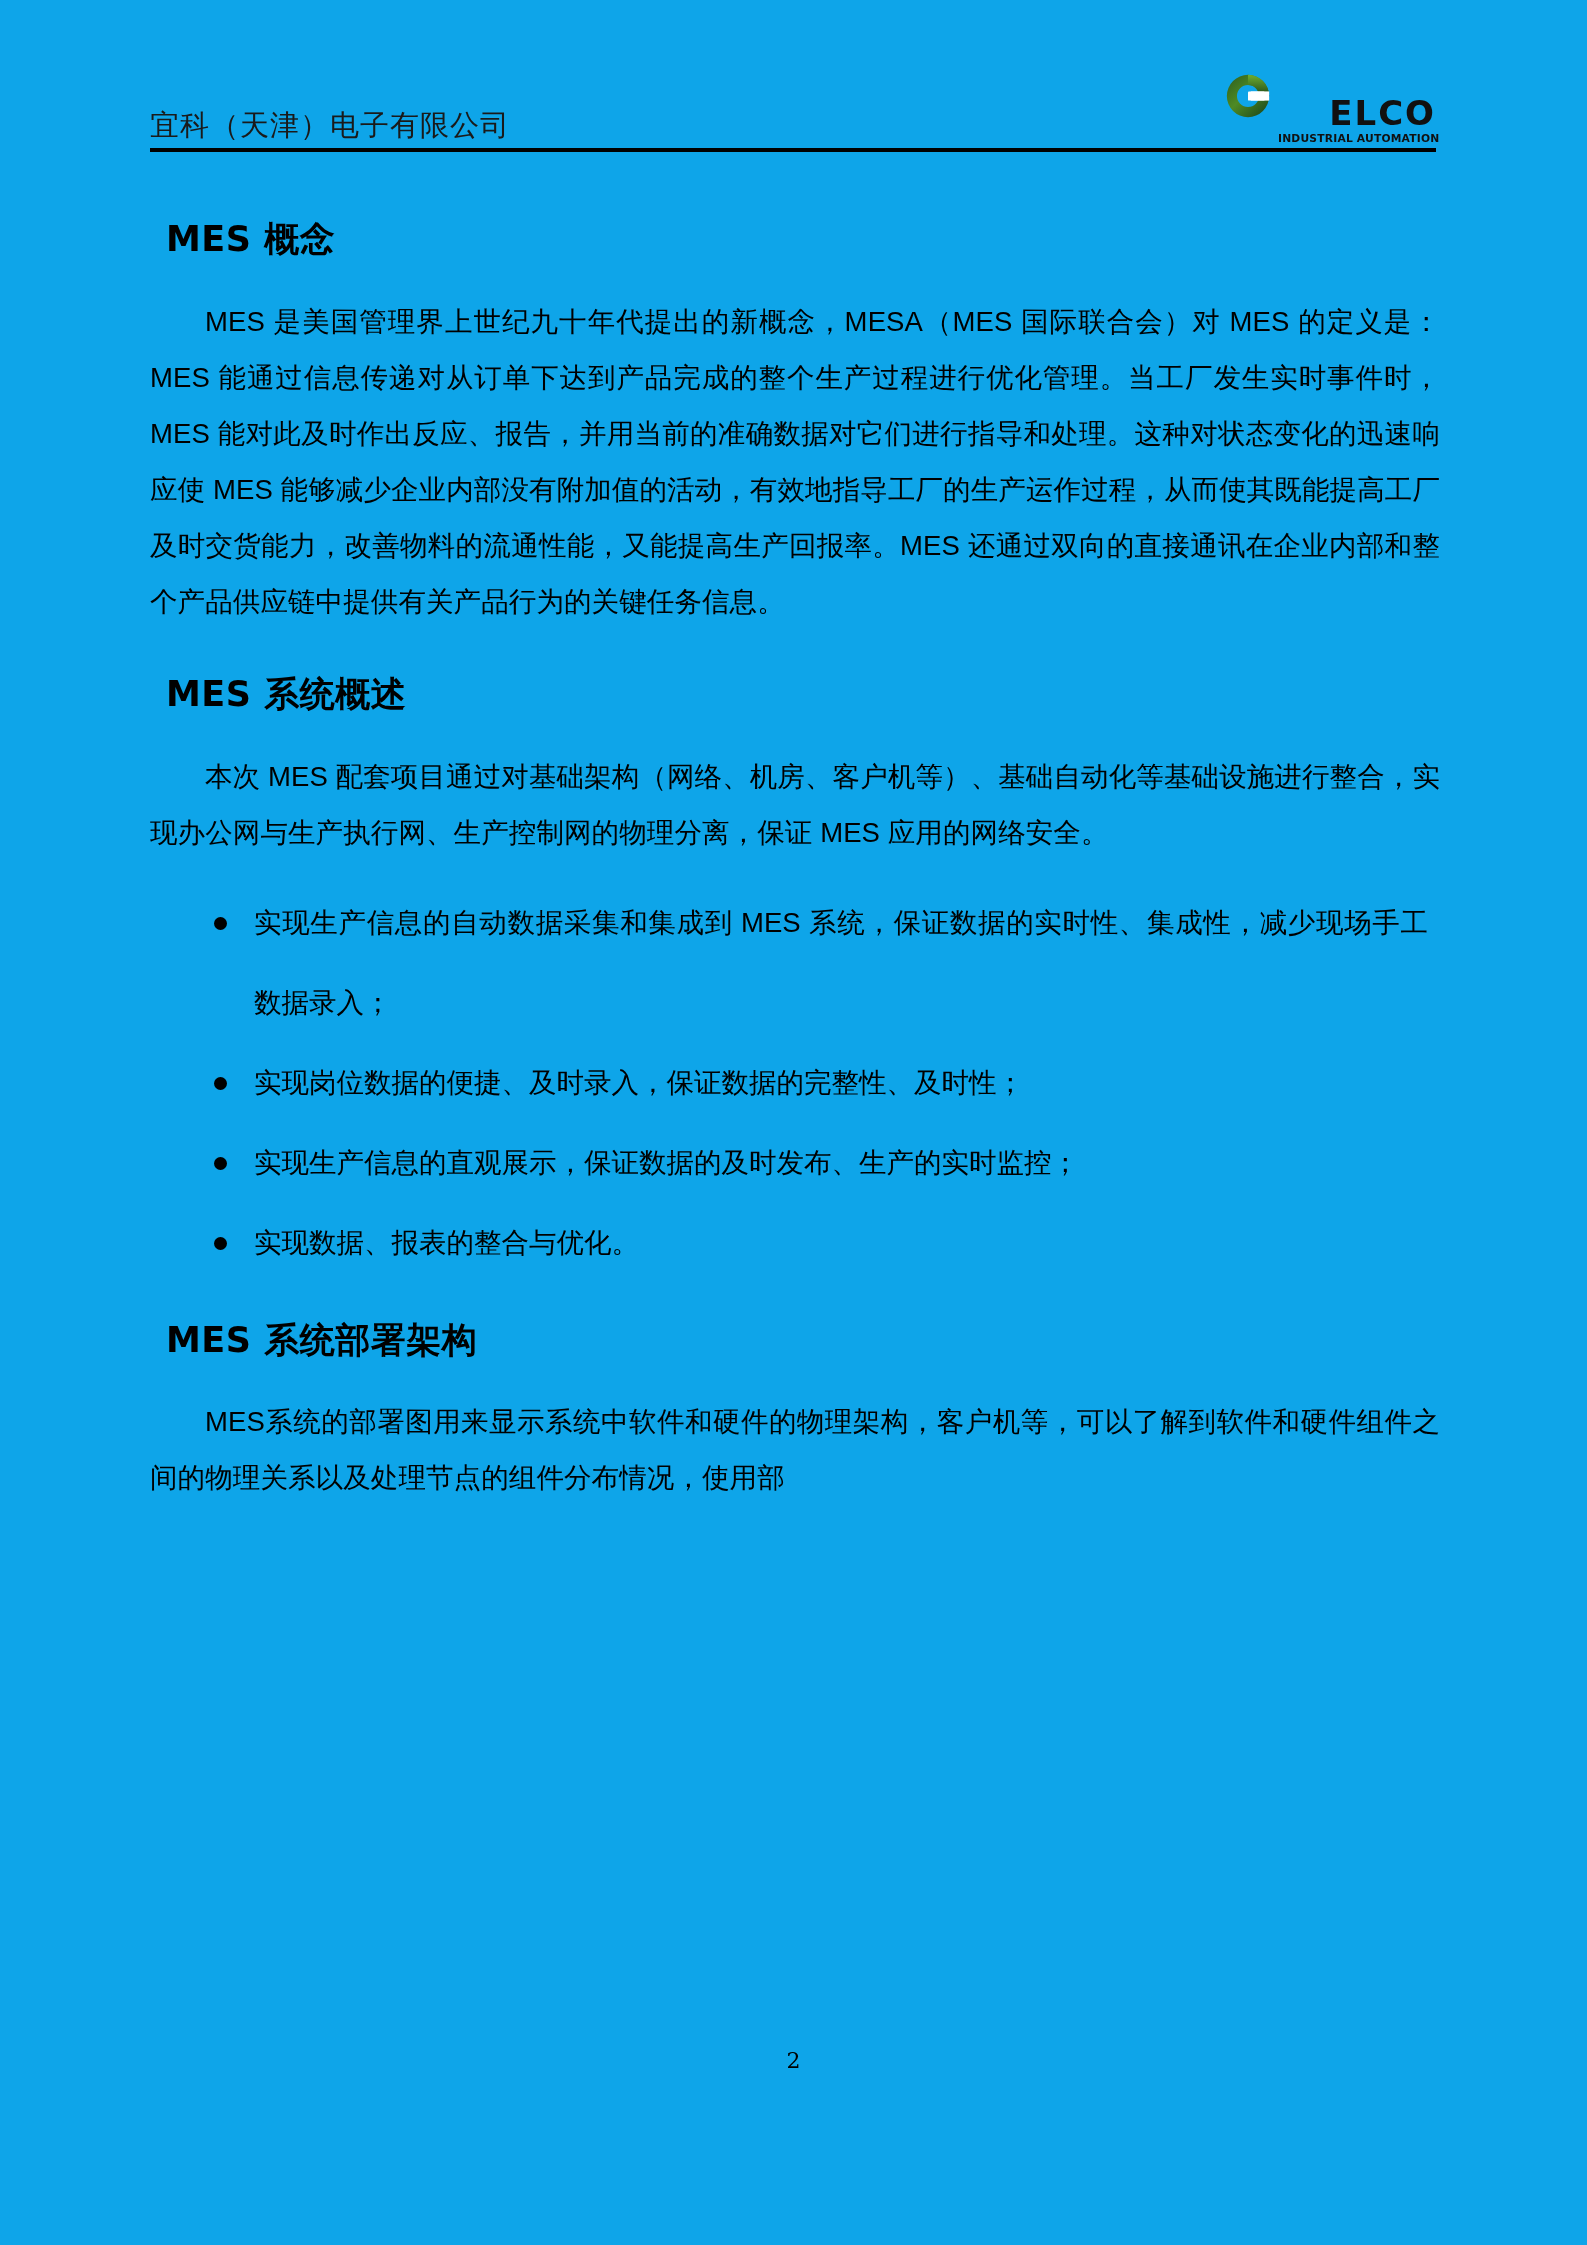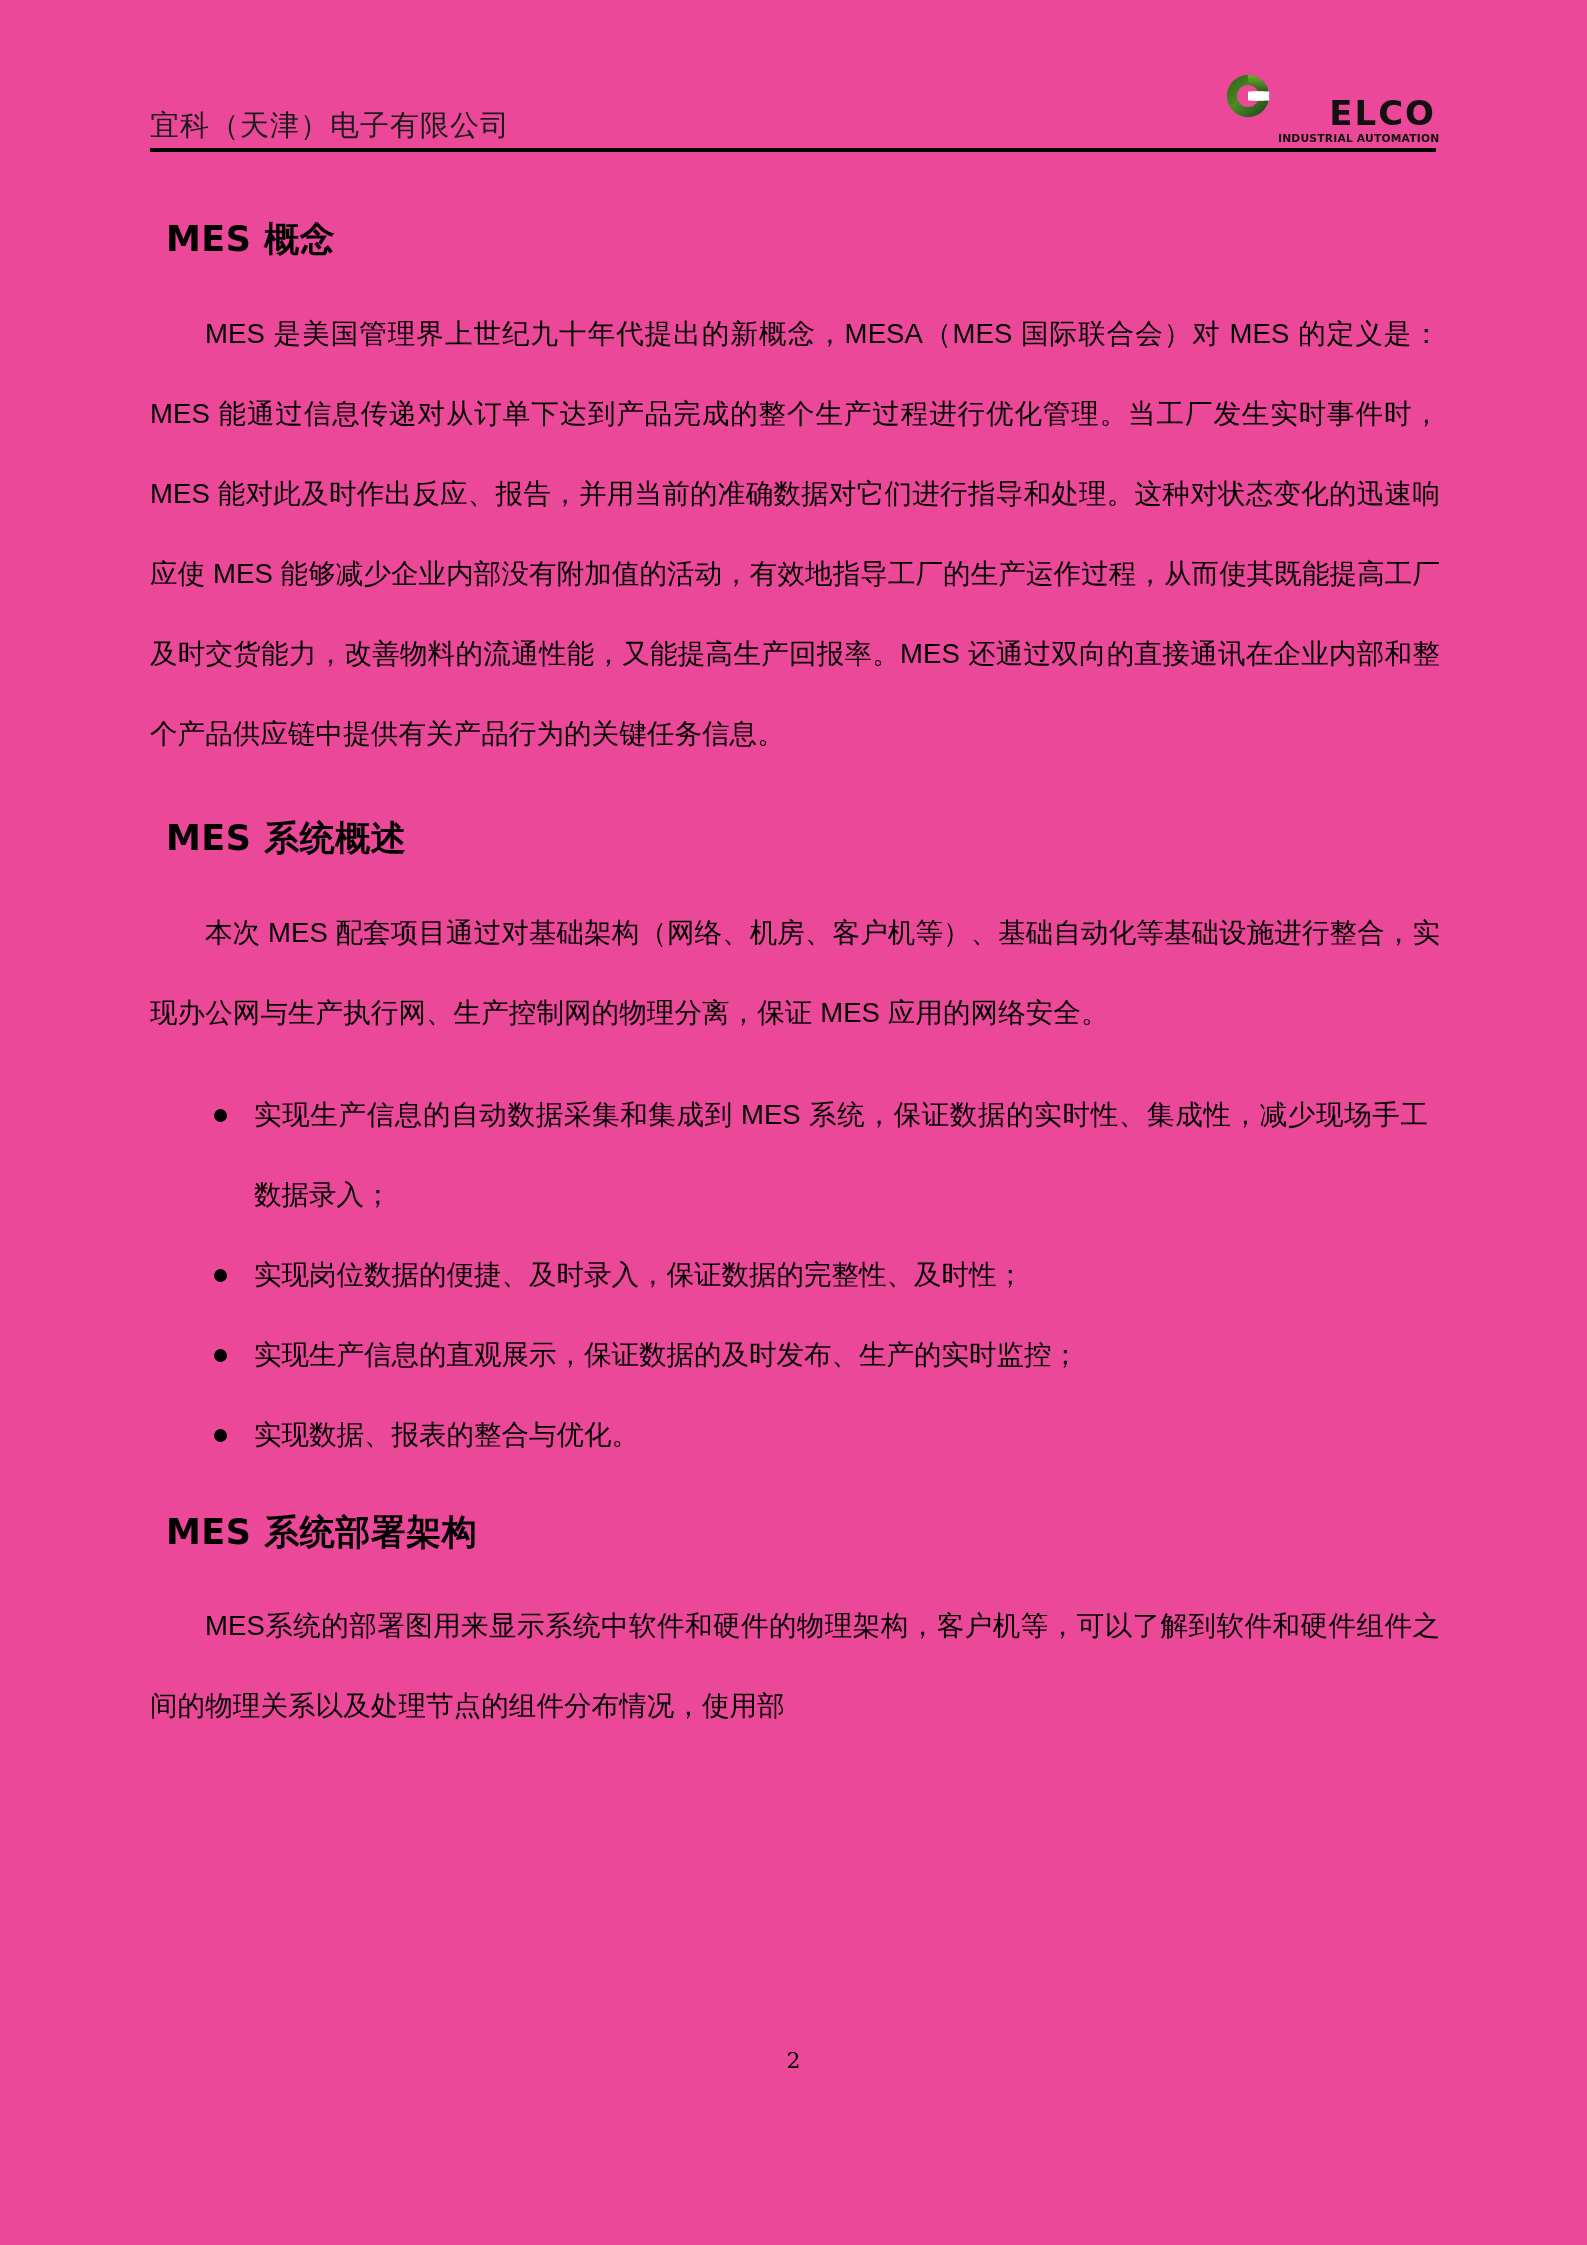--- a/index.html
+++ b/index.html
@@ -12,21 +12,21 @@
     height: 2245px;
     position: relative;
     font-family: "Liberation Sans", "DejaVu Sans", sans-serif;
     color: #000000;
     overflow: hidden;
   }
 
   .page {
     position: absolute;
     inset: 0;
-    background: #ec4899;
+    background: #0ea5e9;
   }
 
   
   .header {
     position: absolute;
     left: 150px;
     top: 58px;
     width: 1286px;
     height: 90px;
     display: flex;
@@ -111,21 +111,21 @@
   }
   .h-mes-concept { padding-top: 24px; }
   .h-mes-overview { padding-top: 27px; }
   .h-mes-deploy { padding-top: 20px; }
 
   p.body-text {
     margin: 0;
     padding-top: 16px;
     font-family: "Liberation Sans", "DejaVu Sans", sans-serif;
     font-size: 27.5px;
-    line-height: 80px;
+    line-height: 56px;
     color: #000000;
     text-align: justify;
     text-justify: inter-ideograph;
     text-indent: 2em;
     letter-spacing: 0.1px;
   }
 
   ul.bullet-list {
     list-style: none;
     margin: 12px;

